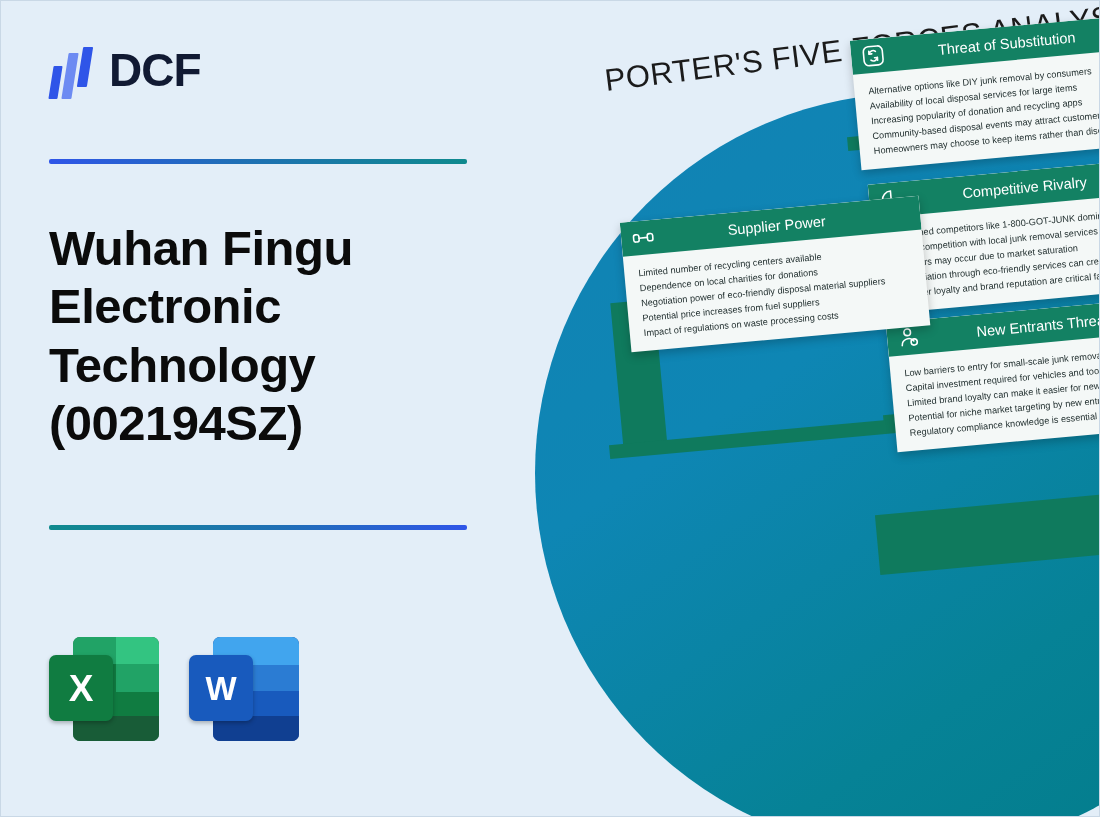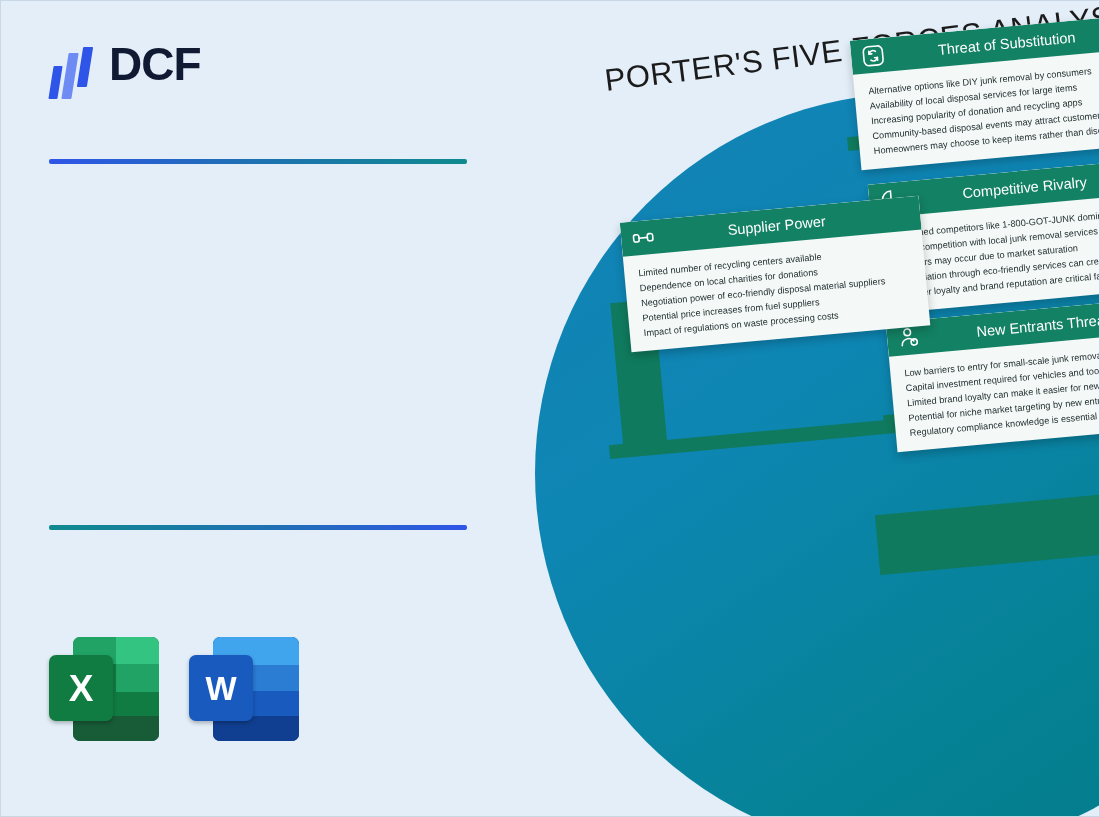--- a/index.html
+++ b/index.html
@@ -17,21 +17,21 @@
     overflow:hidden;
   }
 
   
   #left-panel{
     position:absolute;left:0;top:0;width:520px;height:817px;
     z-index:5;
   }
   #brand{
     position:absolute;left:48px;top:40px;
-    display:flex;align-items:flex-start;gap:14px;
+    display:flex;align-items:center;gap:14px;
   }
   #brand-mark{
     position:relative;width:46px;height:58px;
   }
   #brand-mark .bar{
     position:absolute;bottom:0;
     transform:skewX(-9deg);
     border-radius:1px;
   }
   #brand-mark .bar.b1{left:2px;width:9px;height:33px;background:#2f55e8;}
@@ -172,20 +172,21 @@
       <div id="brand-mark">
         <div class="bar b1"></div>
         <div class="bar b2"></div>
         <div class="bar b3"></div>
       </div>
       <div id="brand-text">DCF</div>
     </div>
 
     <div class="rule" id="rule-top"></div>
 
+    <div id="company-title">Wuhan Fingu Electronic Technology (002194SZ)</div>
 
     <div class="rule" id="rule-bottom"></div>
 
     <div id="office-icons">
       <div class="office-icon xl">
         <div class="oi-sheet">
           <div class="q q1"></div>
             <div class="q q2"></div>
             <div class="q q3"></div>
           <div class="q q4"></div>

